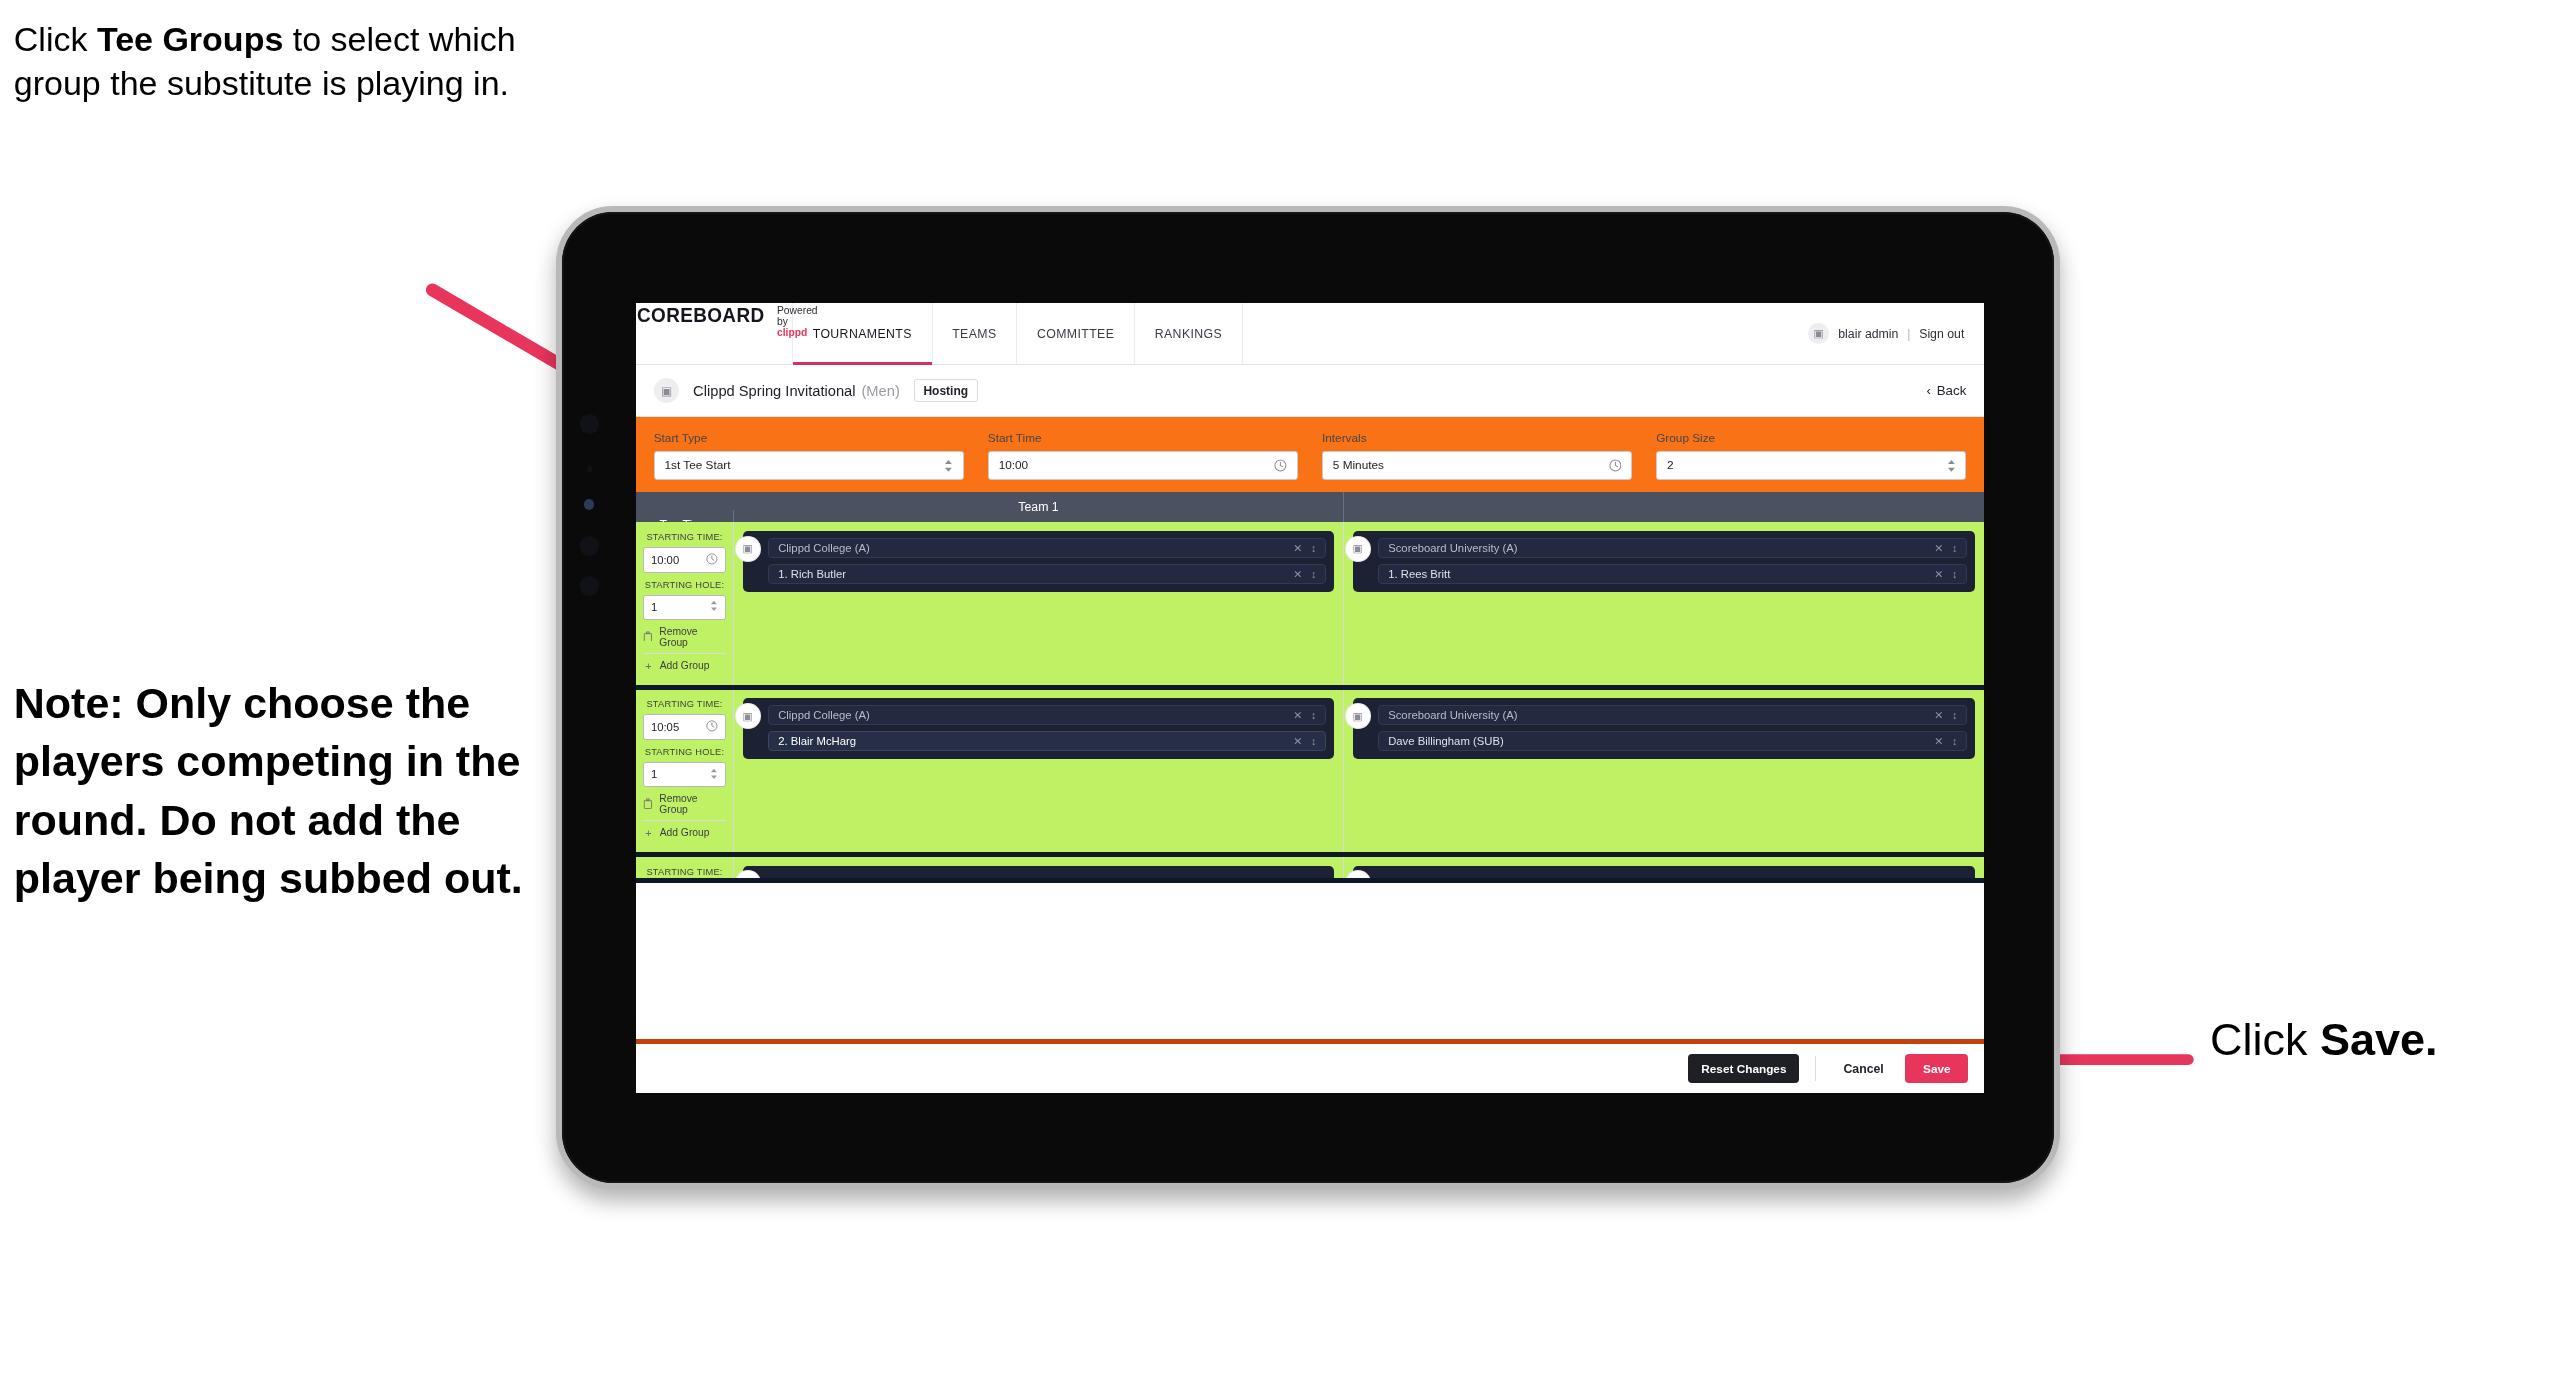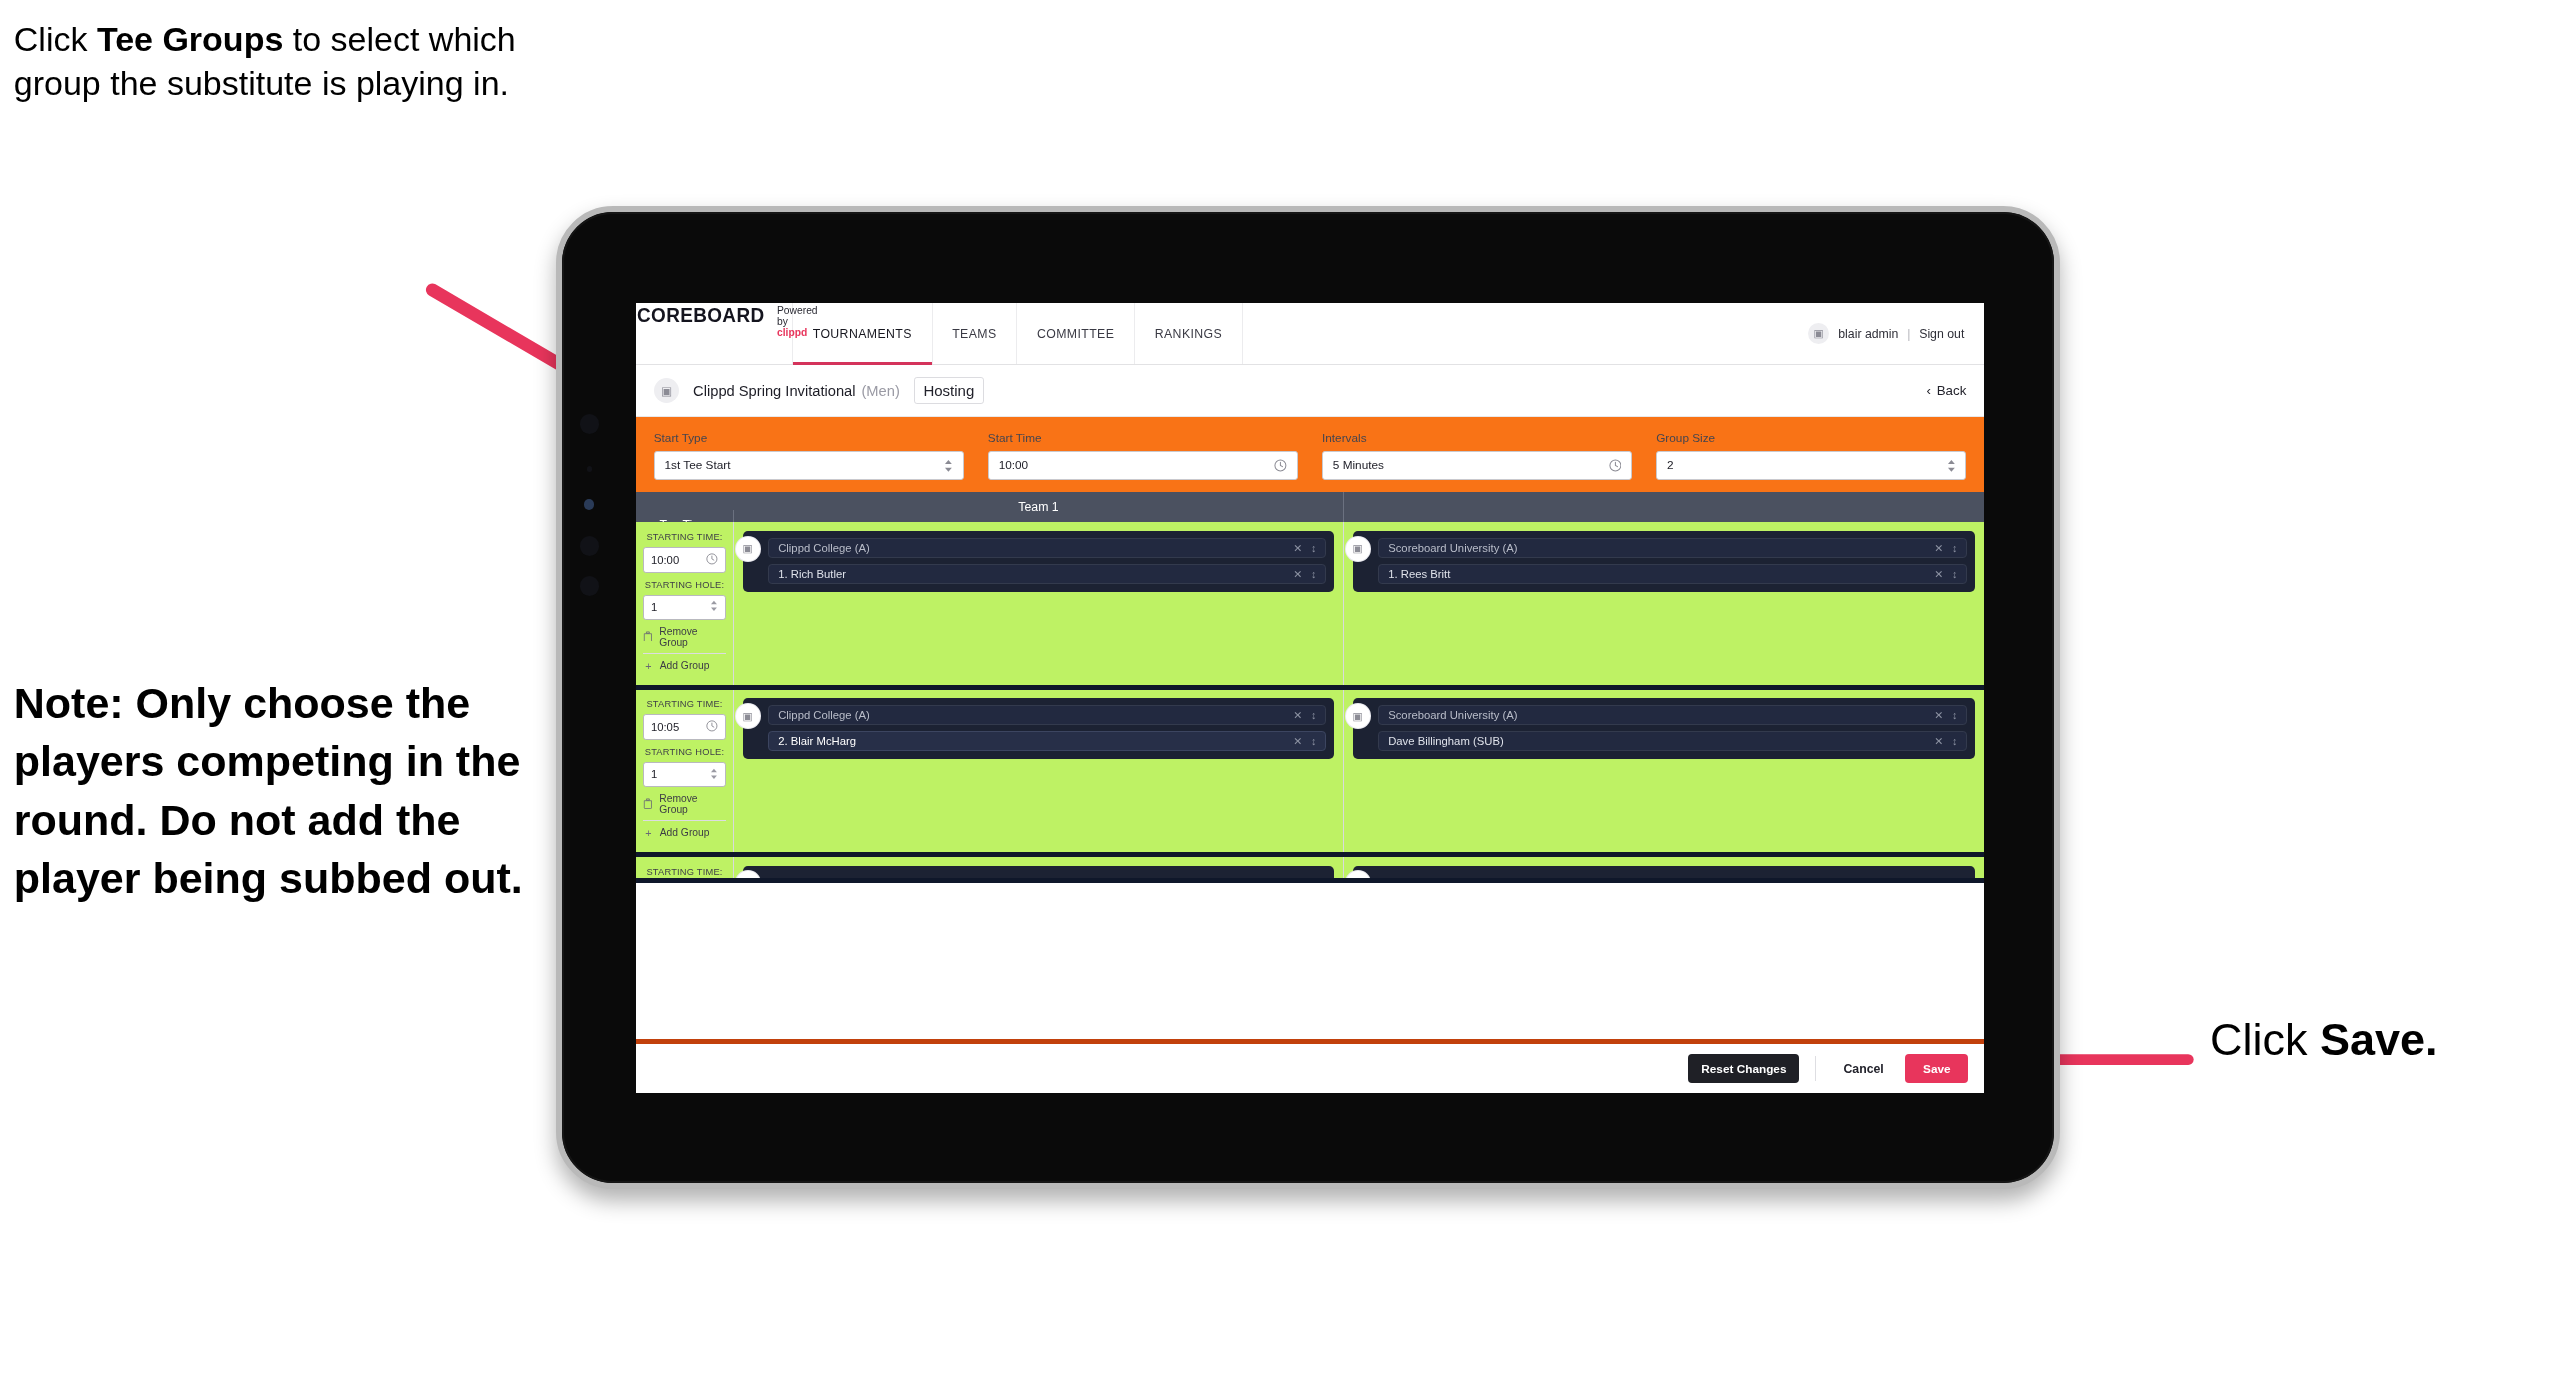--- a/index.html
+++ b/index.html
@@ -152,21 +152,21 @@
     display:flex; align-items:center; justify-content:center;
     font-size: 11.8px; margin-right: 13.8px;
   }
   .tourn-title { font-size: 14.7px; color:#1d1d26; }
   .tourn-gender { font-size: 14.7px; color:#9a9aa4; margin-left: 5.9px; }
   .hosting-chip {
     margin-left: 13.8px;
     border: 1px solid #dcdce0;
     border-radius: 2.9px;
     padding: 3.9px 8.8px;
-    font-size: 15px; font-weight: 400;
+    font-size: 12px; font-weight: 700;
     color:#22222b;
     background:#fff;
   }
   .back-btn {
     margin-left: auto;
     font-size: 13.3px; color:#23232c;
     display:flex; align-items:center; gap:5.9px;
     cursor:pointer;
   }
 

